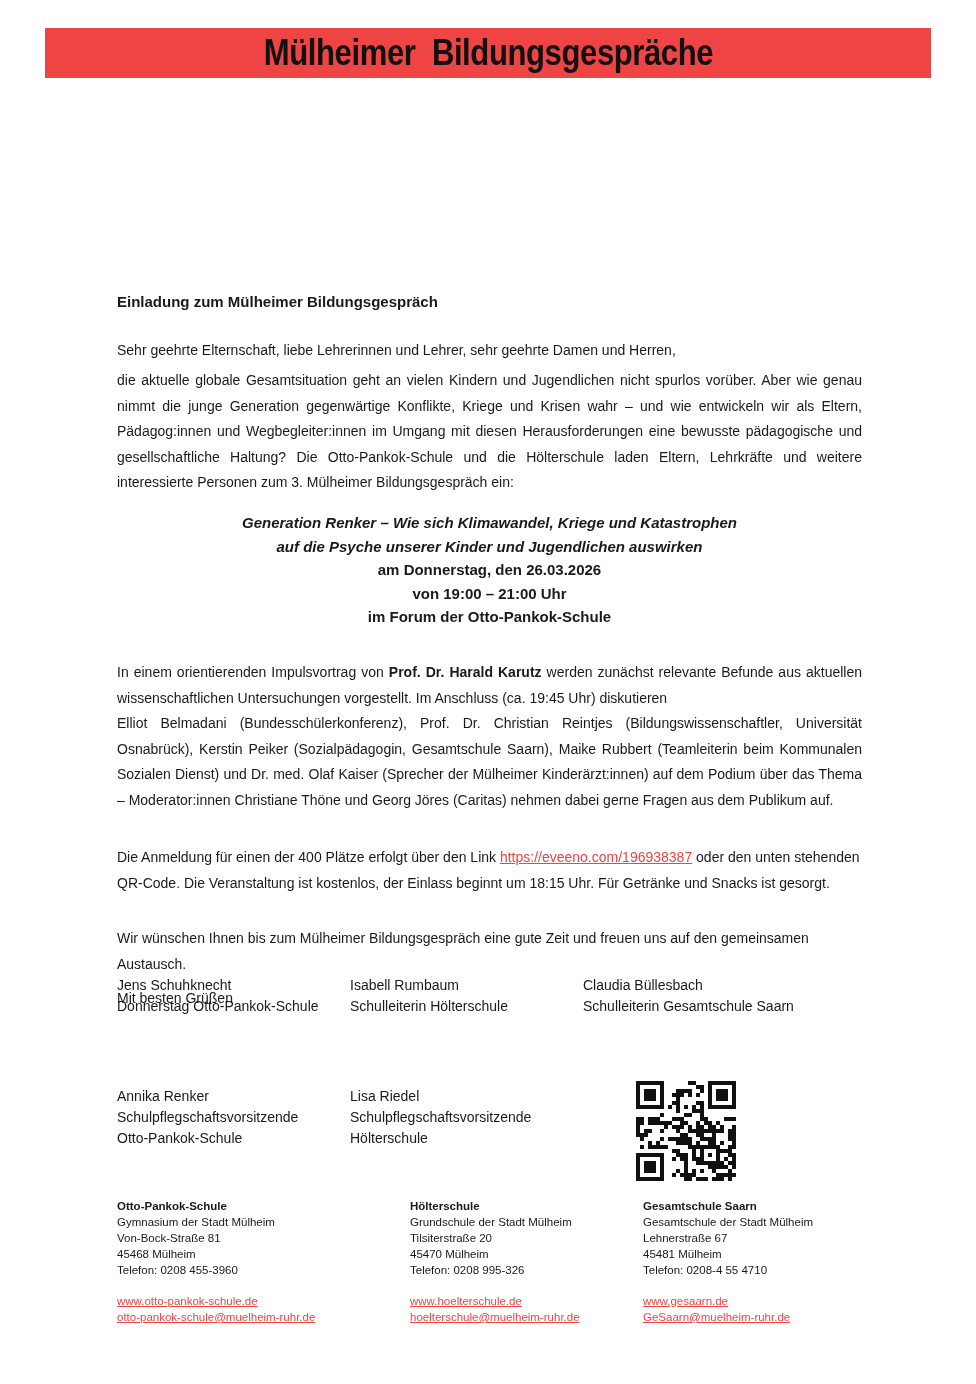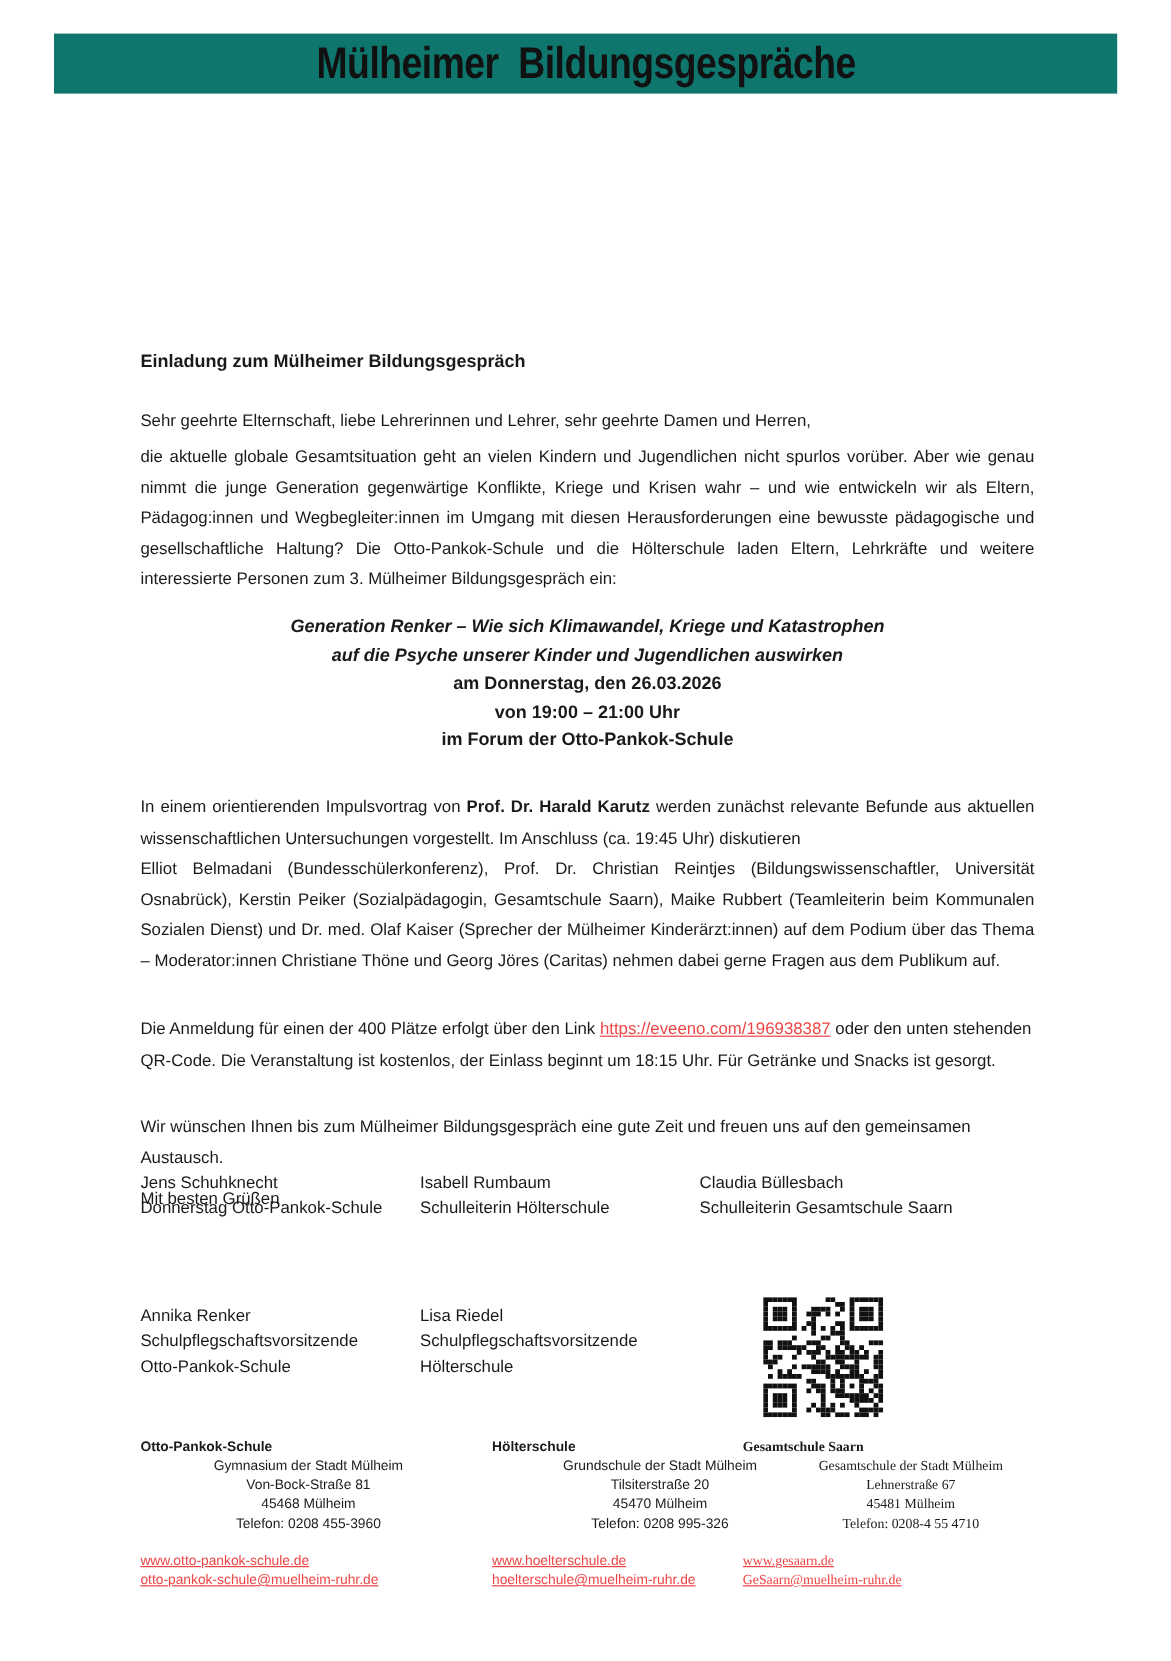--- a/index.html
+++ b/index.html
@@ -3,21 +3,21 @@
 <meta charset="utf-8">
 <style>
   html,body{margin:0;padding:0;}
   body{
     width:976px;height:1384px;position:relative;background:#ffffff;
     font-family:"Liberation Sans", sans-serif;color:#1a1a1a;
     -webkit-font-smoothing:antialiased;
   }
   .header-band{
     position:absolute;left:45px;top:28px;width:886px;height:50px;
-    background:#0f766e;display:flex;align-items:center;justify-content:center;
+    background:#ef4444;display:flex;align-items:center;justify-content:center;
   }
   .doc-title{
     font-size:37px;font-weight:700;color:#111;white-space:pre;
     transform:scaleX(0.84);transform-origin:center;letter-spacing:-0.5px;
   }
   .content{position:absolute;left:117px;top:0;width:745px;height:1237px;}
   .content > *{position:absolute;left:0;width:745px;margin:0;}
   p{font-size:14px;line-height:25.5px;}
   .heading{top:291px;font-size:15px;font-weight:700;line-height:21px;}
   .salutation{top:338px;}
@@ -32,26 +32,26 @@
   .sig-row{display:flex;font-size:14px;line-height:21px;}
   .sig-row1{top:975px;}
   .sig-row2{top:1086px;}
   .sig-col{width:233px;flex:0 0 233px;}
   .sig-col:last-child{flex:1 1 auto;}
   .qr{position:absolute;left:519px;top:1081px;width:100px;height:100px;}
   .qr svg{display:block;}
   .footer{top:1198px;position:absolute;height:140px;font-size:11.5px;line-height:16px;}
   .footer-col{position:absolute;top:0;width:280px;}
   .footer-col .org-name{font-weight:700;}
-  .footer-col .addr{white-space:pre-line;text-align:center;}
+  .footer-col .addr{white-space:pre-line;}
   .footer-links{margin-top:15px;}
   .footer-links a{display:block;}
   .fc0{left:0;}
   .fc1{left:293px;}
-  .fc2{left:502px;font-family:Liberation Serif, serif;}
+  .fc2{left:526px;}
 </style>
 </head>
 <body>
 
 <div class="header-band">
   <span class="doc-title">Mülheimer  Bildungsgespräche</span>
 </div>
 
 <div class="content">
 

